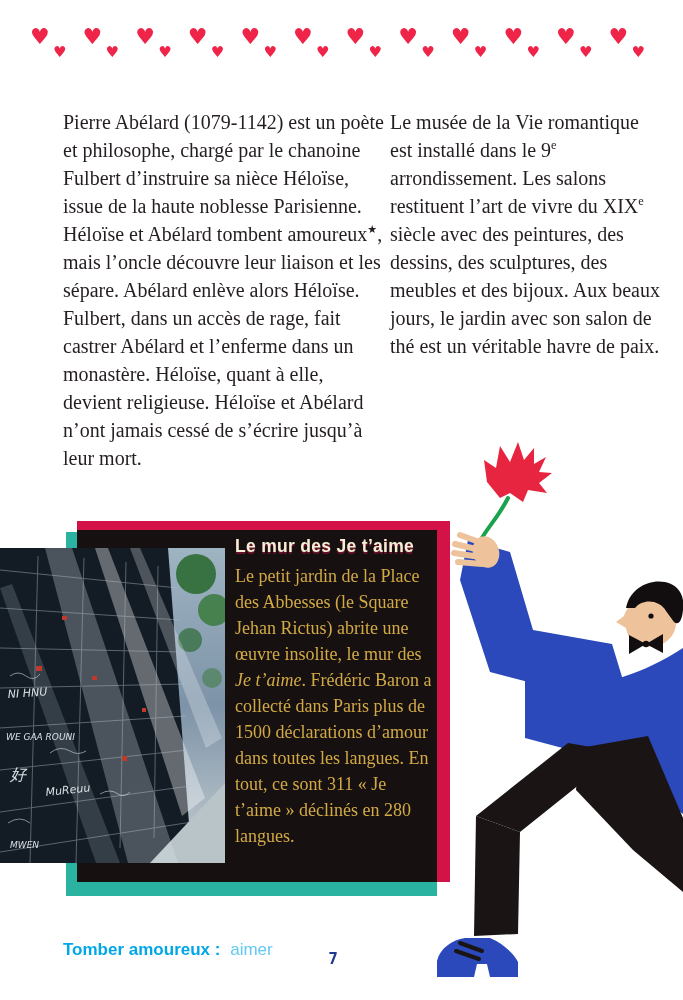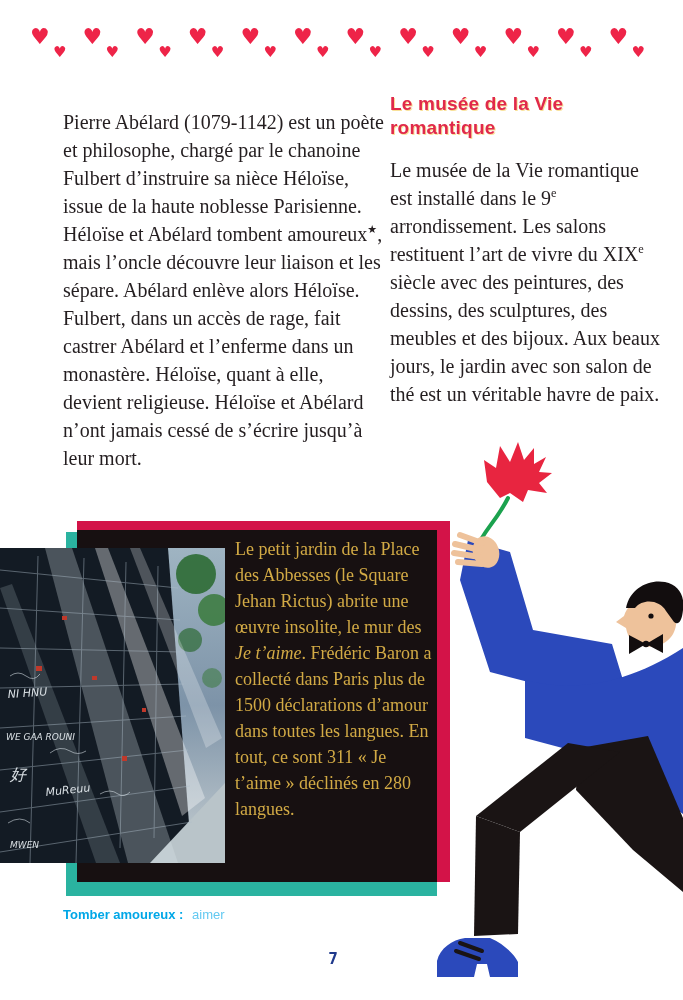--- a/index.html
+++ b/index.html
@@ -36,22 +36,22 @@
   #box-black{position:absolute;left:77px;top:530px;width:360px;height:352px;
     background:var(--boxbg,#171011);}
   #wall-photo{position:absolute;left:0;top:548px;width:225px;height:315px;}
   #box-text{position:absolute;left:235px;top:536px;width:198px;}
   #box-title{font-family:"Liberation Sans",sans-serif;font-weight:800;
     font-size:17.5px;color:var(--cream,#f6eed6);letter-spacing:.3px;
     margin-bottom:6px;text-shadow:0 1.5px 0 rgba(214,19,72,.45);}
   #box-body{font-size:18px;line-height:26px;color:var(--gold,#d2aa45);}
 
   
-  #footnote{position:absolute;left:63px;top:907px;
-    font-family:"Liberation Sans",sans-serif;font-size:13px;}
+  #footnote{position:absolute;left:63px;top:940px;
+    font-family:"Liberation Sans",sans-serif;font-size:17px;}
   #footnote .term{font-weight:800;color:var(--fnblue,#00a7e7);}
   #footnote .def{font-weight:400;color:var(--fnlight,#63c9f1);margin-left:5px;}
   #page-number{position:absolute;left:318px;top:949px;width:30px;text-align:center;
     font-family:"DejaVu Sans Mono",monospace;font-weight:700;font-size:16px;
     color:#203a8c;}
 
   
   #man-illustration{position:absolute;left:430px;top:440px;width:253px;height:560px;}
   svg{display:block;}
 </style>
@@ -109,21 +109,20 @@
         <span class="heart big">♥</span>
         <span class="heart small">♥</span>
       </div>
     </div>
 
   <div class="article" id="article-left">
     <div class="article-body"><span>Pierre Abélard (1079-1142) est un poète et philosophe, chargé par le chanoine Fulbert d’instruire sa nièce Héloïse, issue de la haute noblesse Parisienne. Héloïse et Abélard tombent amoureux</span><span class="seg-star">★</span><span>, mais l’oncle découvre leur liaison et les sépare. Abélard enlève alors Héloïse. Fulbert, dans un accès de rage, fait castrer Abélard et l’enferme dans un monastère. Héloïse, quant à elle, devient religieuse. Héloïse et Abélard n’ont jamais cessé de s’écrire jusqu’à leur mort.</span></div>
   </div>
 
   <div class="article" id="article-right">
-    <div class="article-title">Le musée de la Vie romantique</div>
     <div class="article-body"><span>Le musée de la Vie romantique est installé dans le 9</span><span class="seg-sup">e</span><span> arrondissement. Les salons restituent l’art de vivre du XIX</span><span class="seg-sup">e</span><span> siècle avec des peintures, des dessins, des sculptures, des meubles et des bijoux. Aux beaux jours, le jardin avec son salon de thé est un véritable havre de paix.</span></div>
   </div>
 
   <div id="rect-red"></div>
   <div id="rect-teal"></div>
   <div id="box-black"></div>
 
   <svg id="wall-photo" viewBox="0 0 225 315">
     <defs>
       <linearGradient id="sky" x1="0" y1="0" x2="0" y2="1">
@@ -177,20 +176,21 @@
     </g>
     <g stroke="#dfe8ee" stroke-width="1" fill="none" opacity="0.55">
       <path d="M10,128 q8,-6 16,0 q8,6 14,-2"></path>
       <path d="M50,205 q10,-8 20,-2 q8,5 16,0"></path>
       <path d="M8,275 q12,-8 22,0"></path>
       <path d="M100,246 q10,-6 18,0 q6,4 12,-2"></path>
     </g>
   </svg>
 
   <div id="box-text">
+    <div id="box-title">Le mur des Je t’aime</div>
     <div id="box-body"><span>Le petit jardin de la Place des Abbesses (le Square Jehan Rictus) abrite une œuvre insolite, le mur des </span><span class="seg-italic">Je t’aime</span><span>. Frédéric Baron a collecté dans Paris plus de 1500 déclarations d’amour dans toutes les langues. En tout, ce sont 311 « Je t’aime » déclinés en 280 langues.</span></div>
   </div>
 
   <svg id="man-illustration" viewBox="0 0 253 560">
 
     <path d="M78,58 C66,82 52,92 46,110 C41,126 50,142 46,160 L43,172" fill="none" stroke="#1ba24e" stroke-width="4" stroke-linecap="round"></path>
 
     <path d="M70,58 L57,42 L54,20 L66,28 L70,6 L80,22 L88,2 L94,20 L104,8
              L104,24 L116,17 L109,32 L122,33 L109,43 L117,53 L98,50 L93,62 L80,53 Z" fill="#e82540"></path>
 

